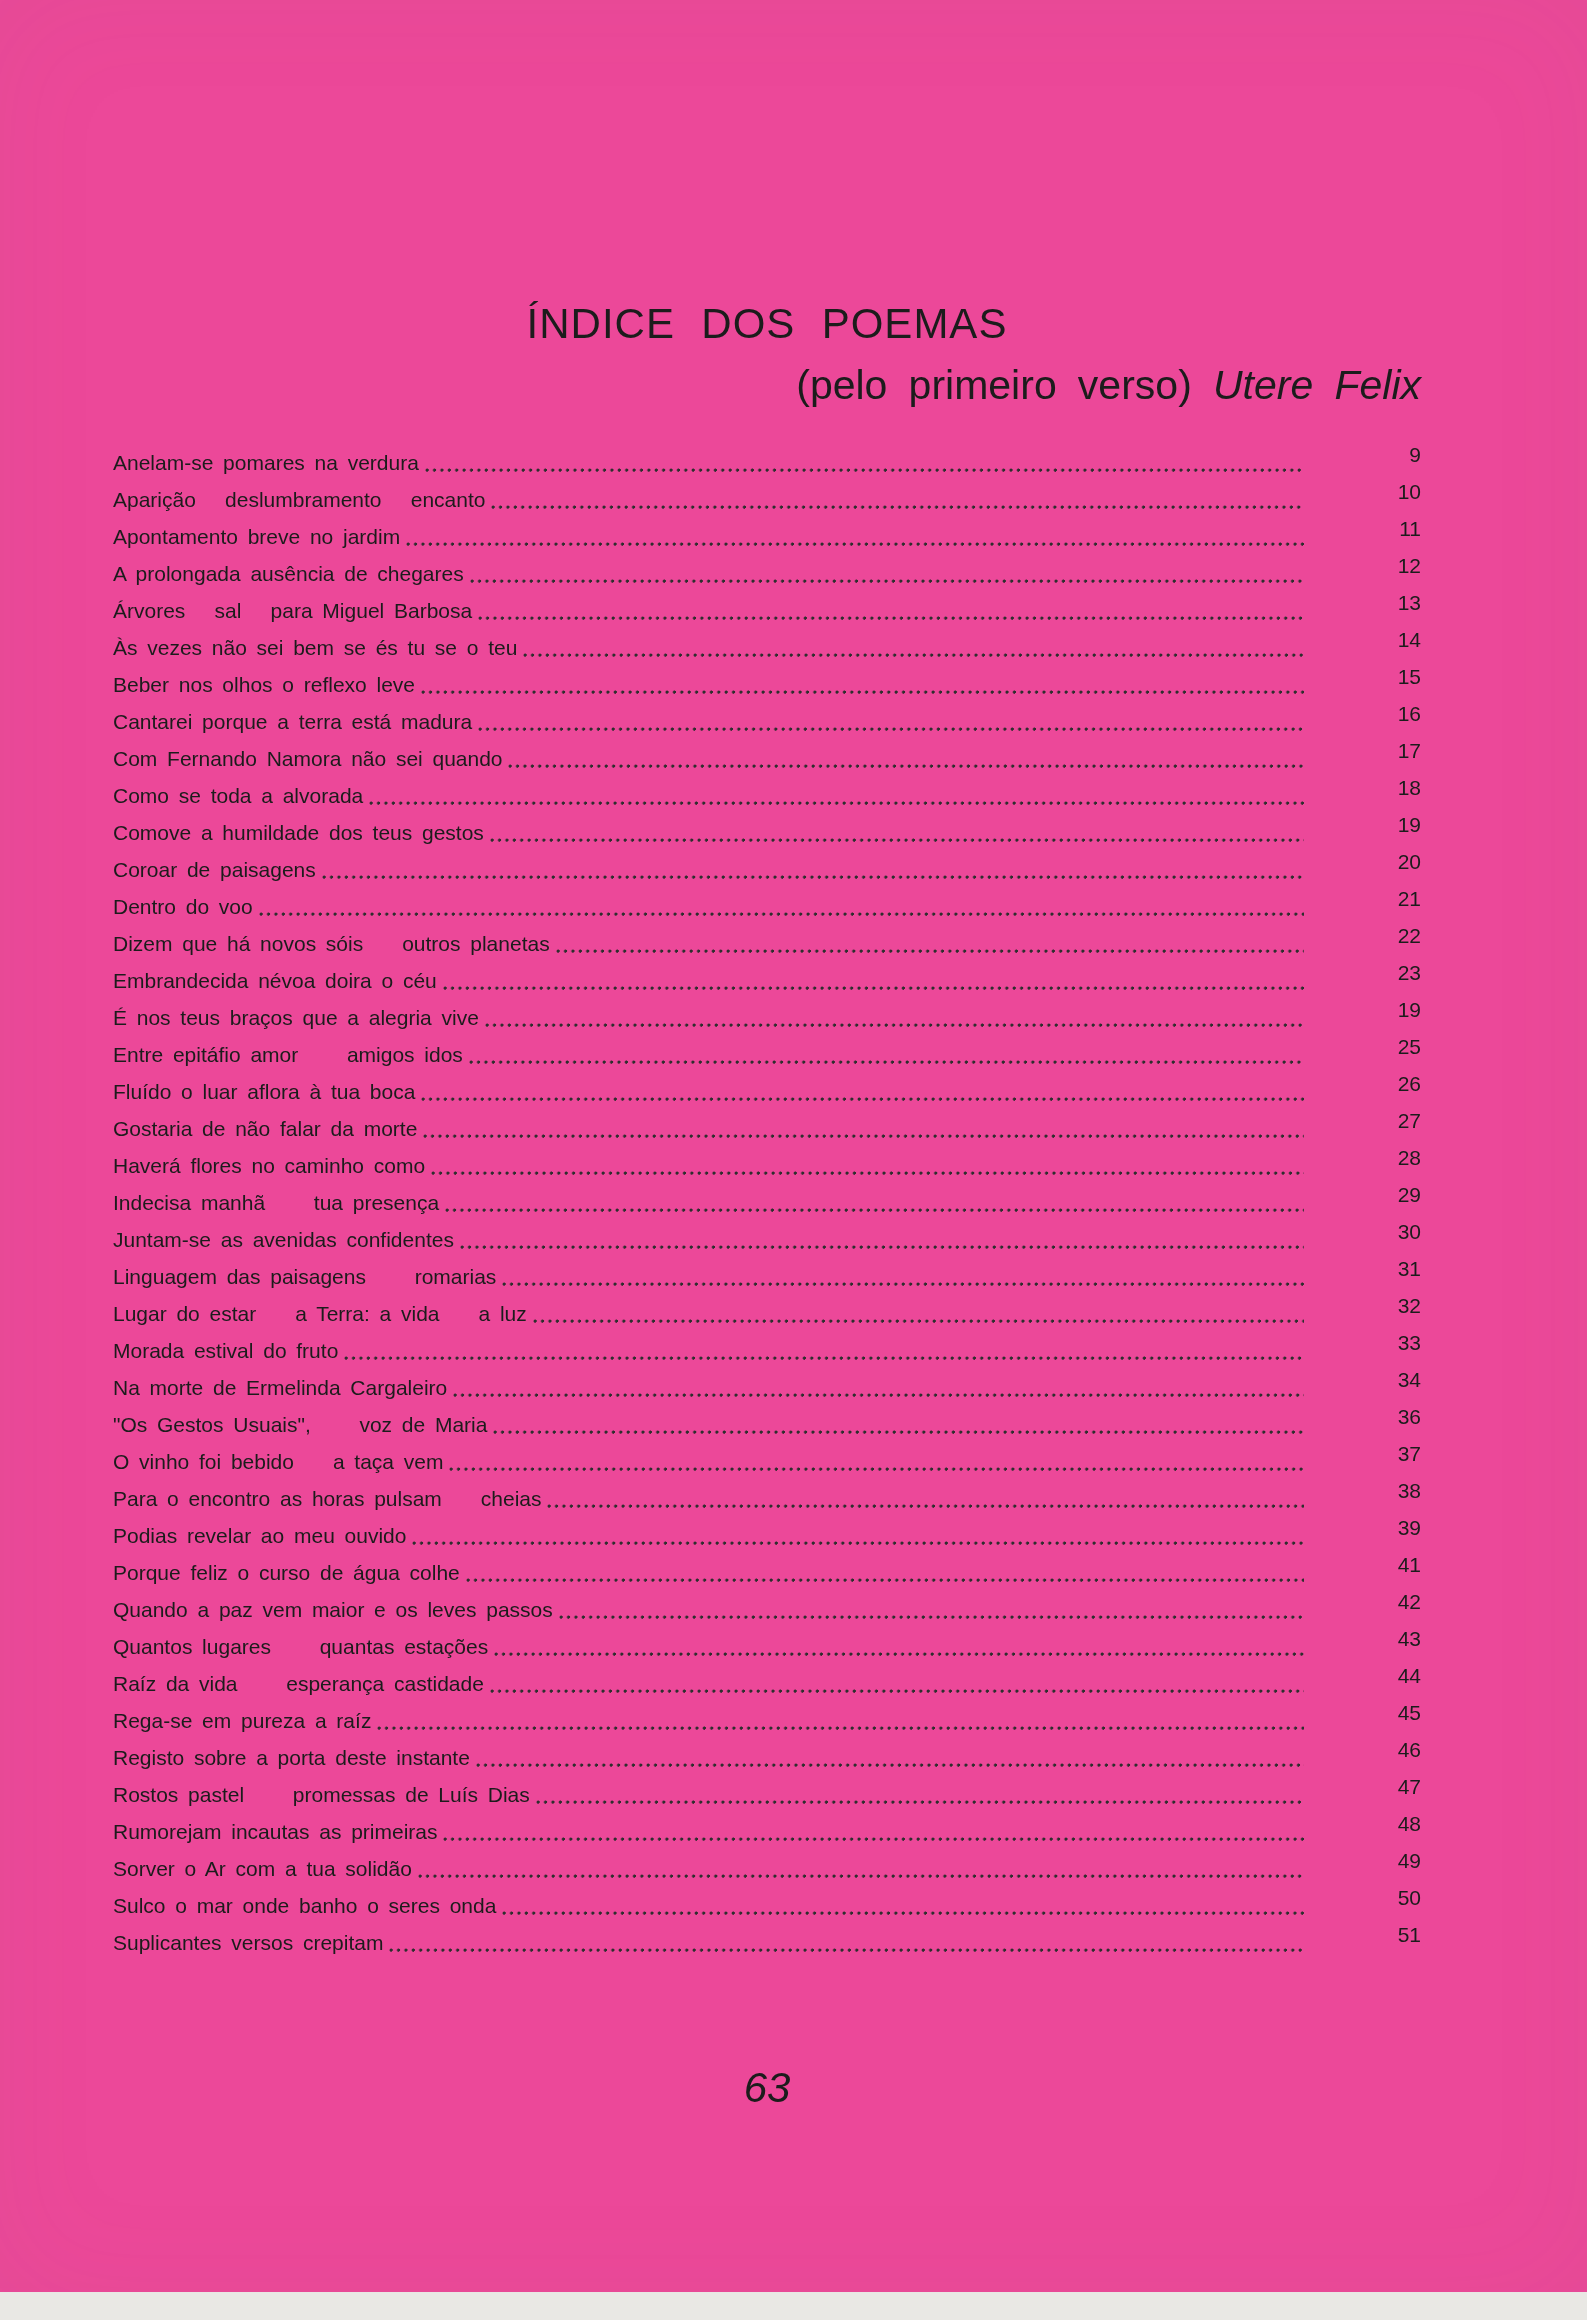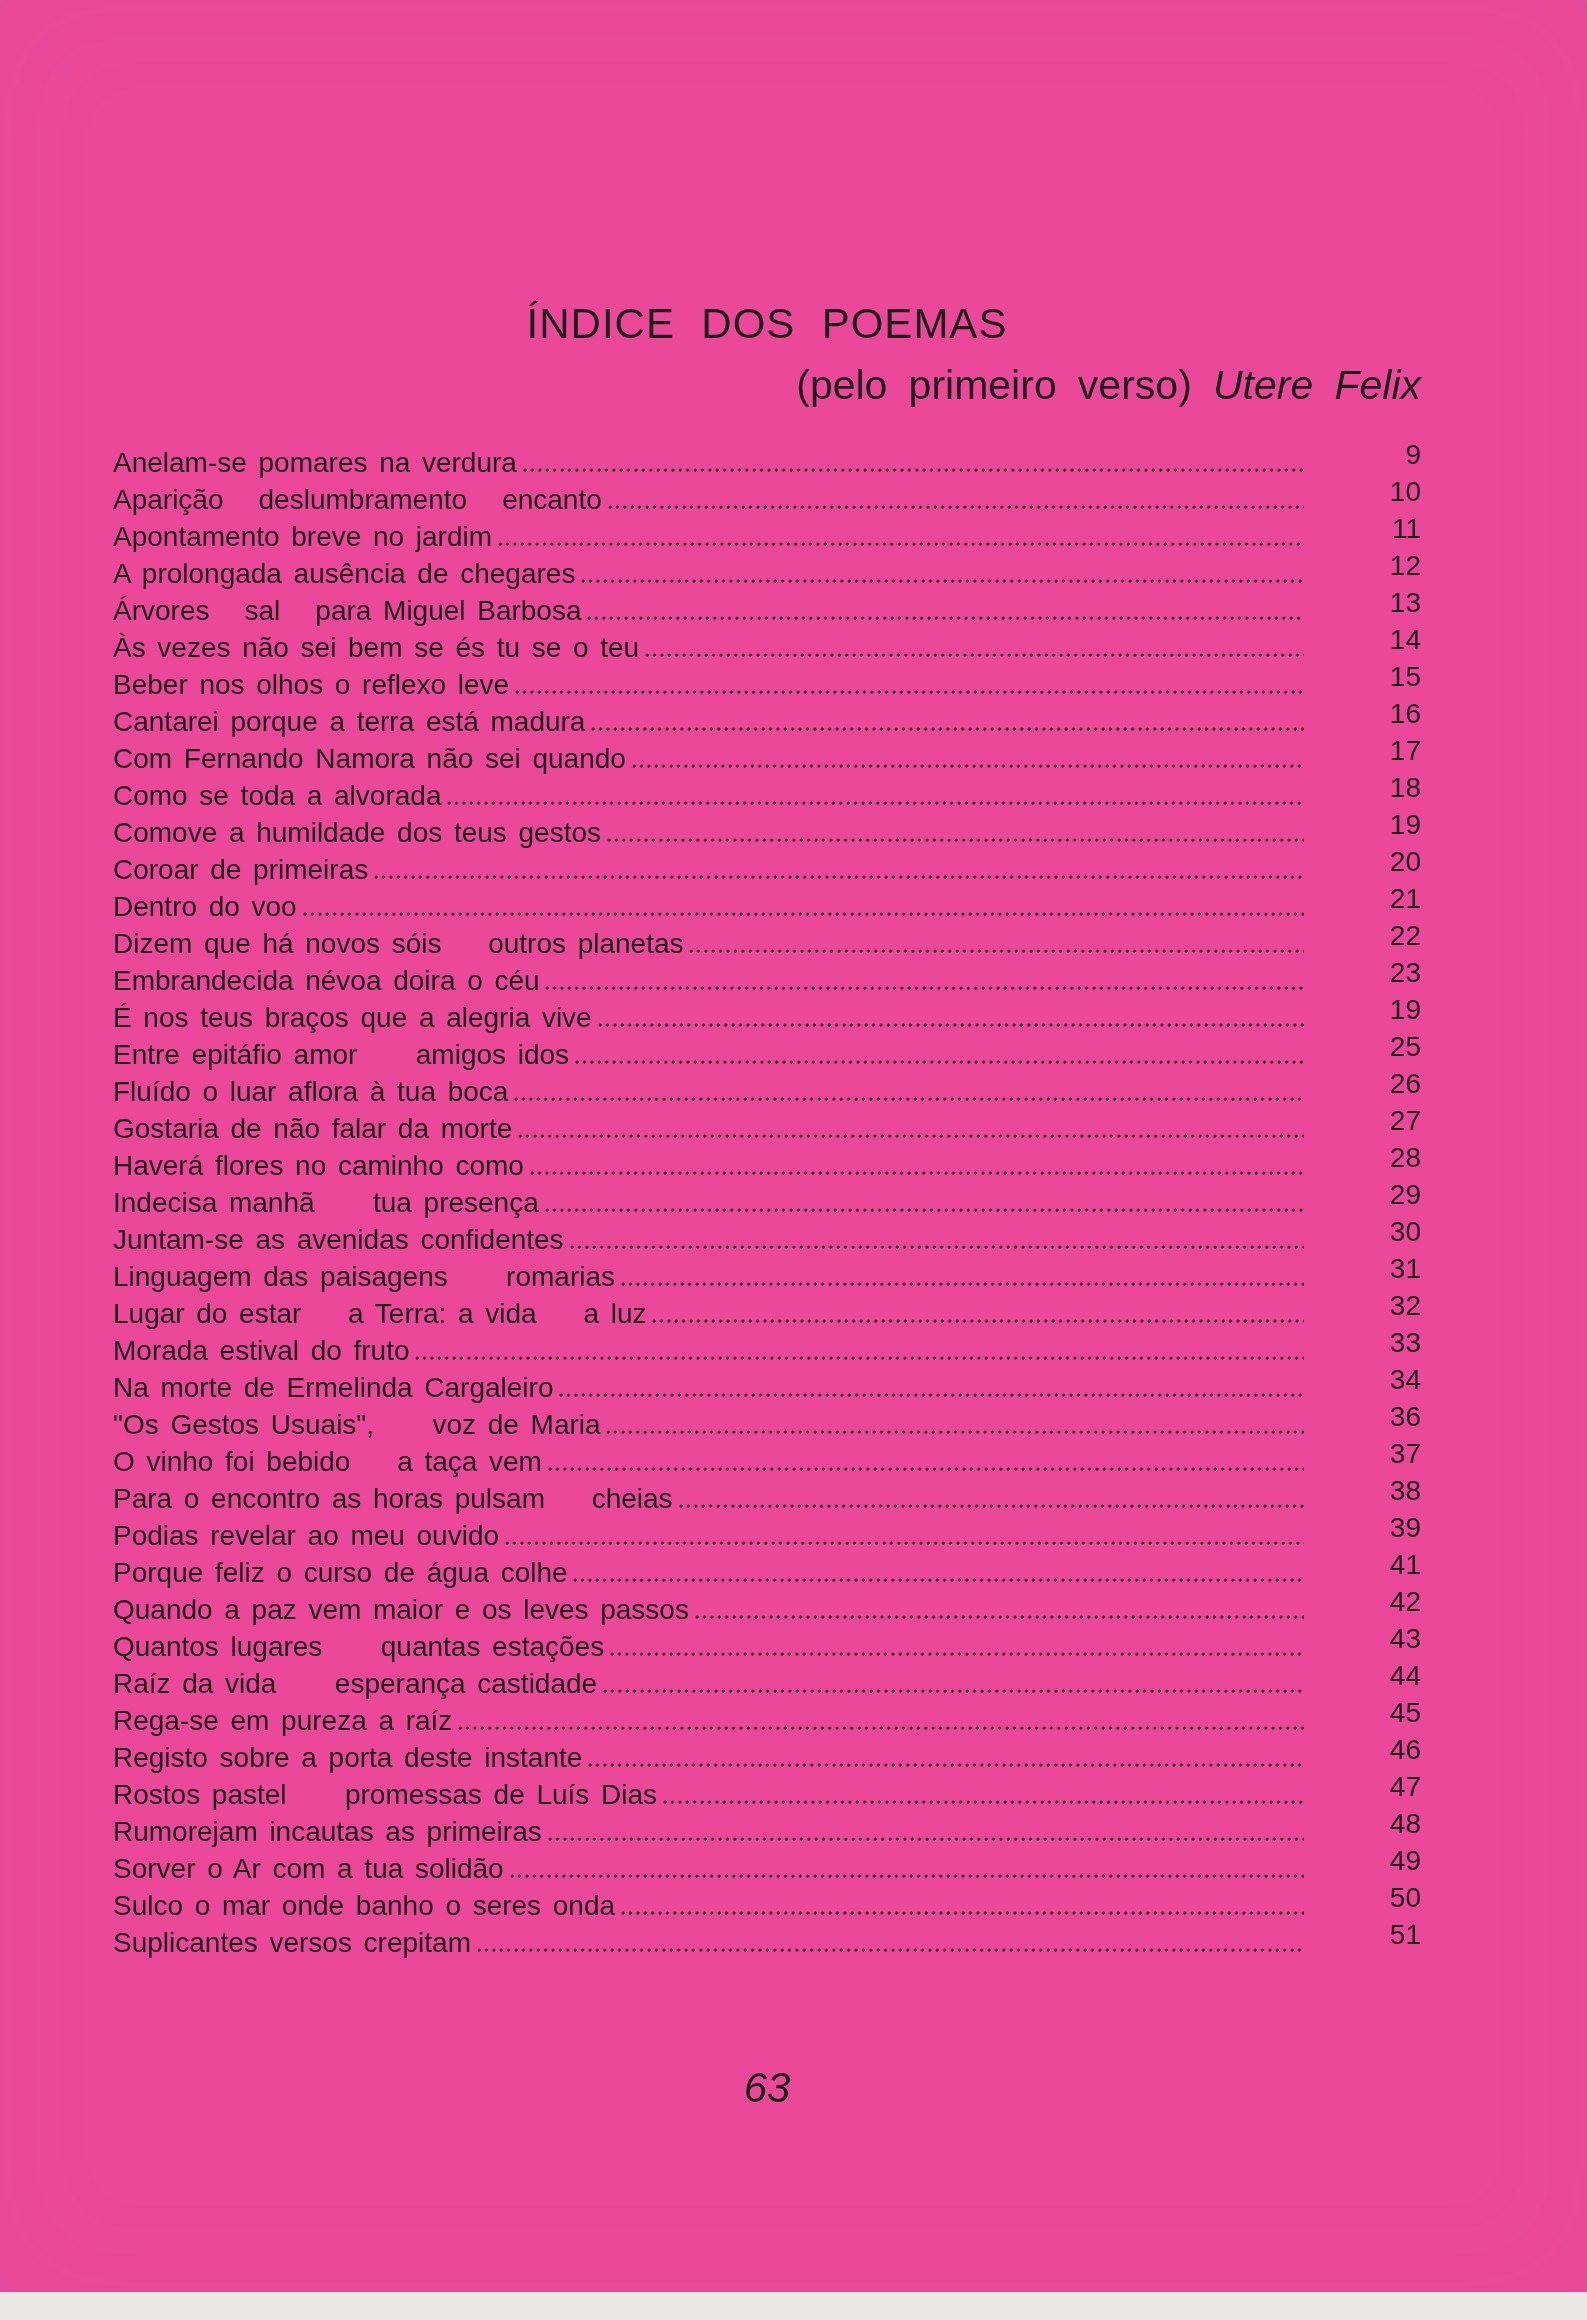--- a/index.html
+++ b/index.html
@@ -44,21 +44,21 @@
   .index-list {
     position: absolute;
     top: 443px;
     left: 113px;
     width: 1308px;
   }
   .entry-row {
     display: flex;
     align-items: flex-end;
     height: 37px;
-    font-size: 28px;
+    font-size: 21px;
     justify-content: flex-end;
   }
   .entry-text {
     white-space: pre-wrap;
     word-spacing: 3.9px;
     flex: 0 0 auto;
     line-height: 35px;
   }
   .leader {
     flex: 1 1 auto;
@@ -166,21 +166,21 @@
     <span class="entry-page">18</span>
   </div>
 
   <div class="entry-row">
     <span class="entry-text">Comove a humildade dos teus gestos</span>
     <span class="leader"></span>
     <span class="entry-page">19</span>
   </div>
 
   <div class="entry-row">
-    <span class="entry-text">Coroar de primeiras</span>
+    <span class="entry-text">Coroar de paisagens</span>
     <span class="leader"></span>
     <span class="entry-page">20</span>
   </div>
 
   <div class="entry-row">
     <span class="entry-text">Dentro do voo</span>
     <span class="leader"></span>
     <span class="entry-page">21</span>
   </div>
 

